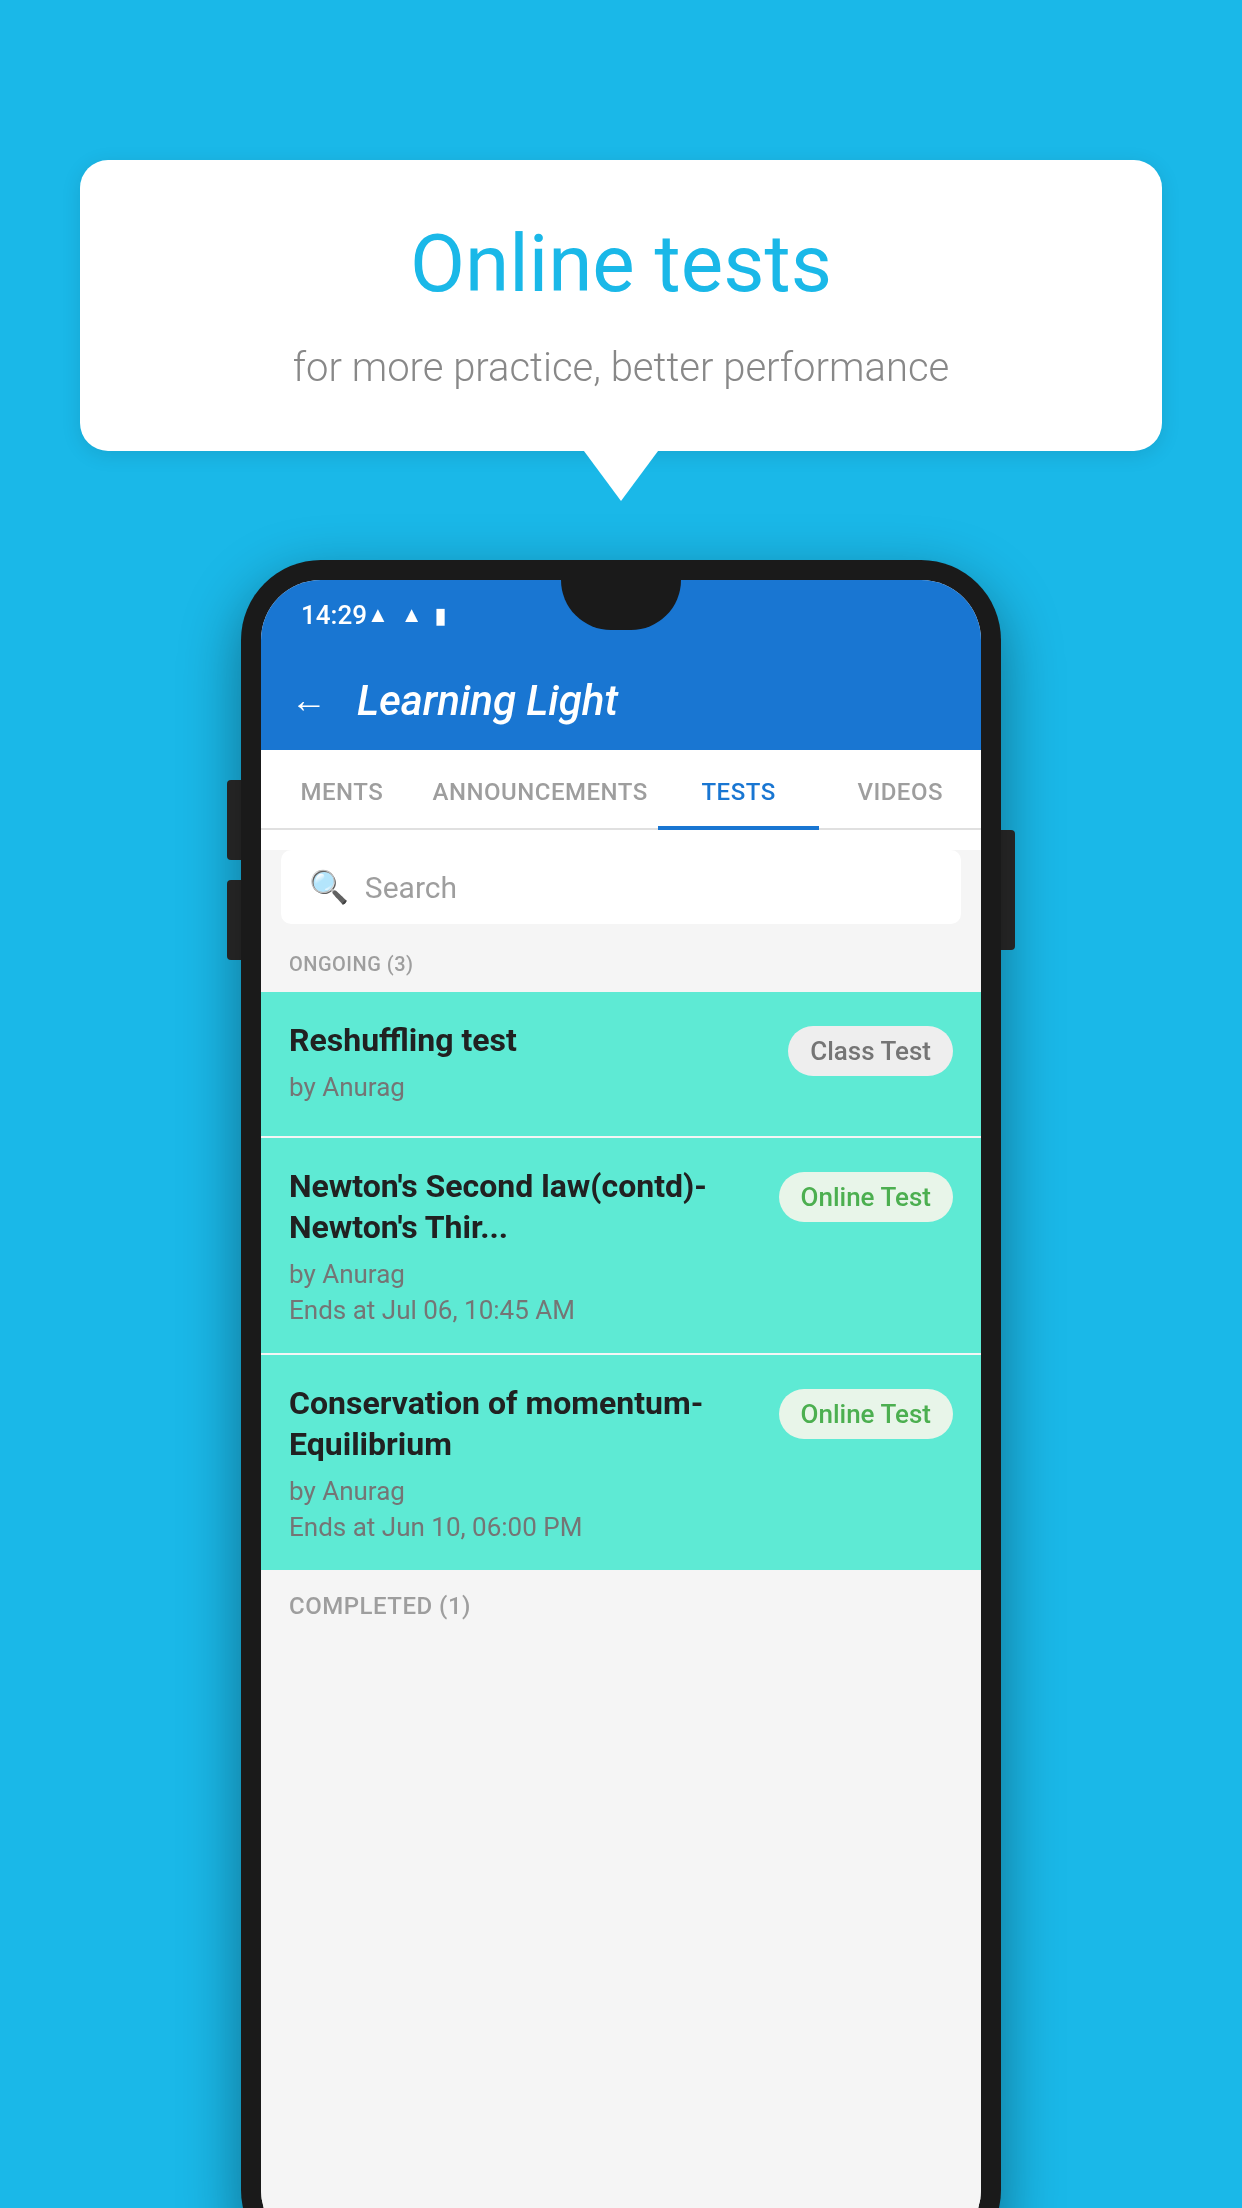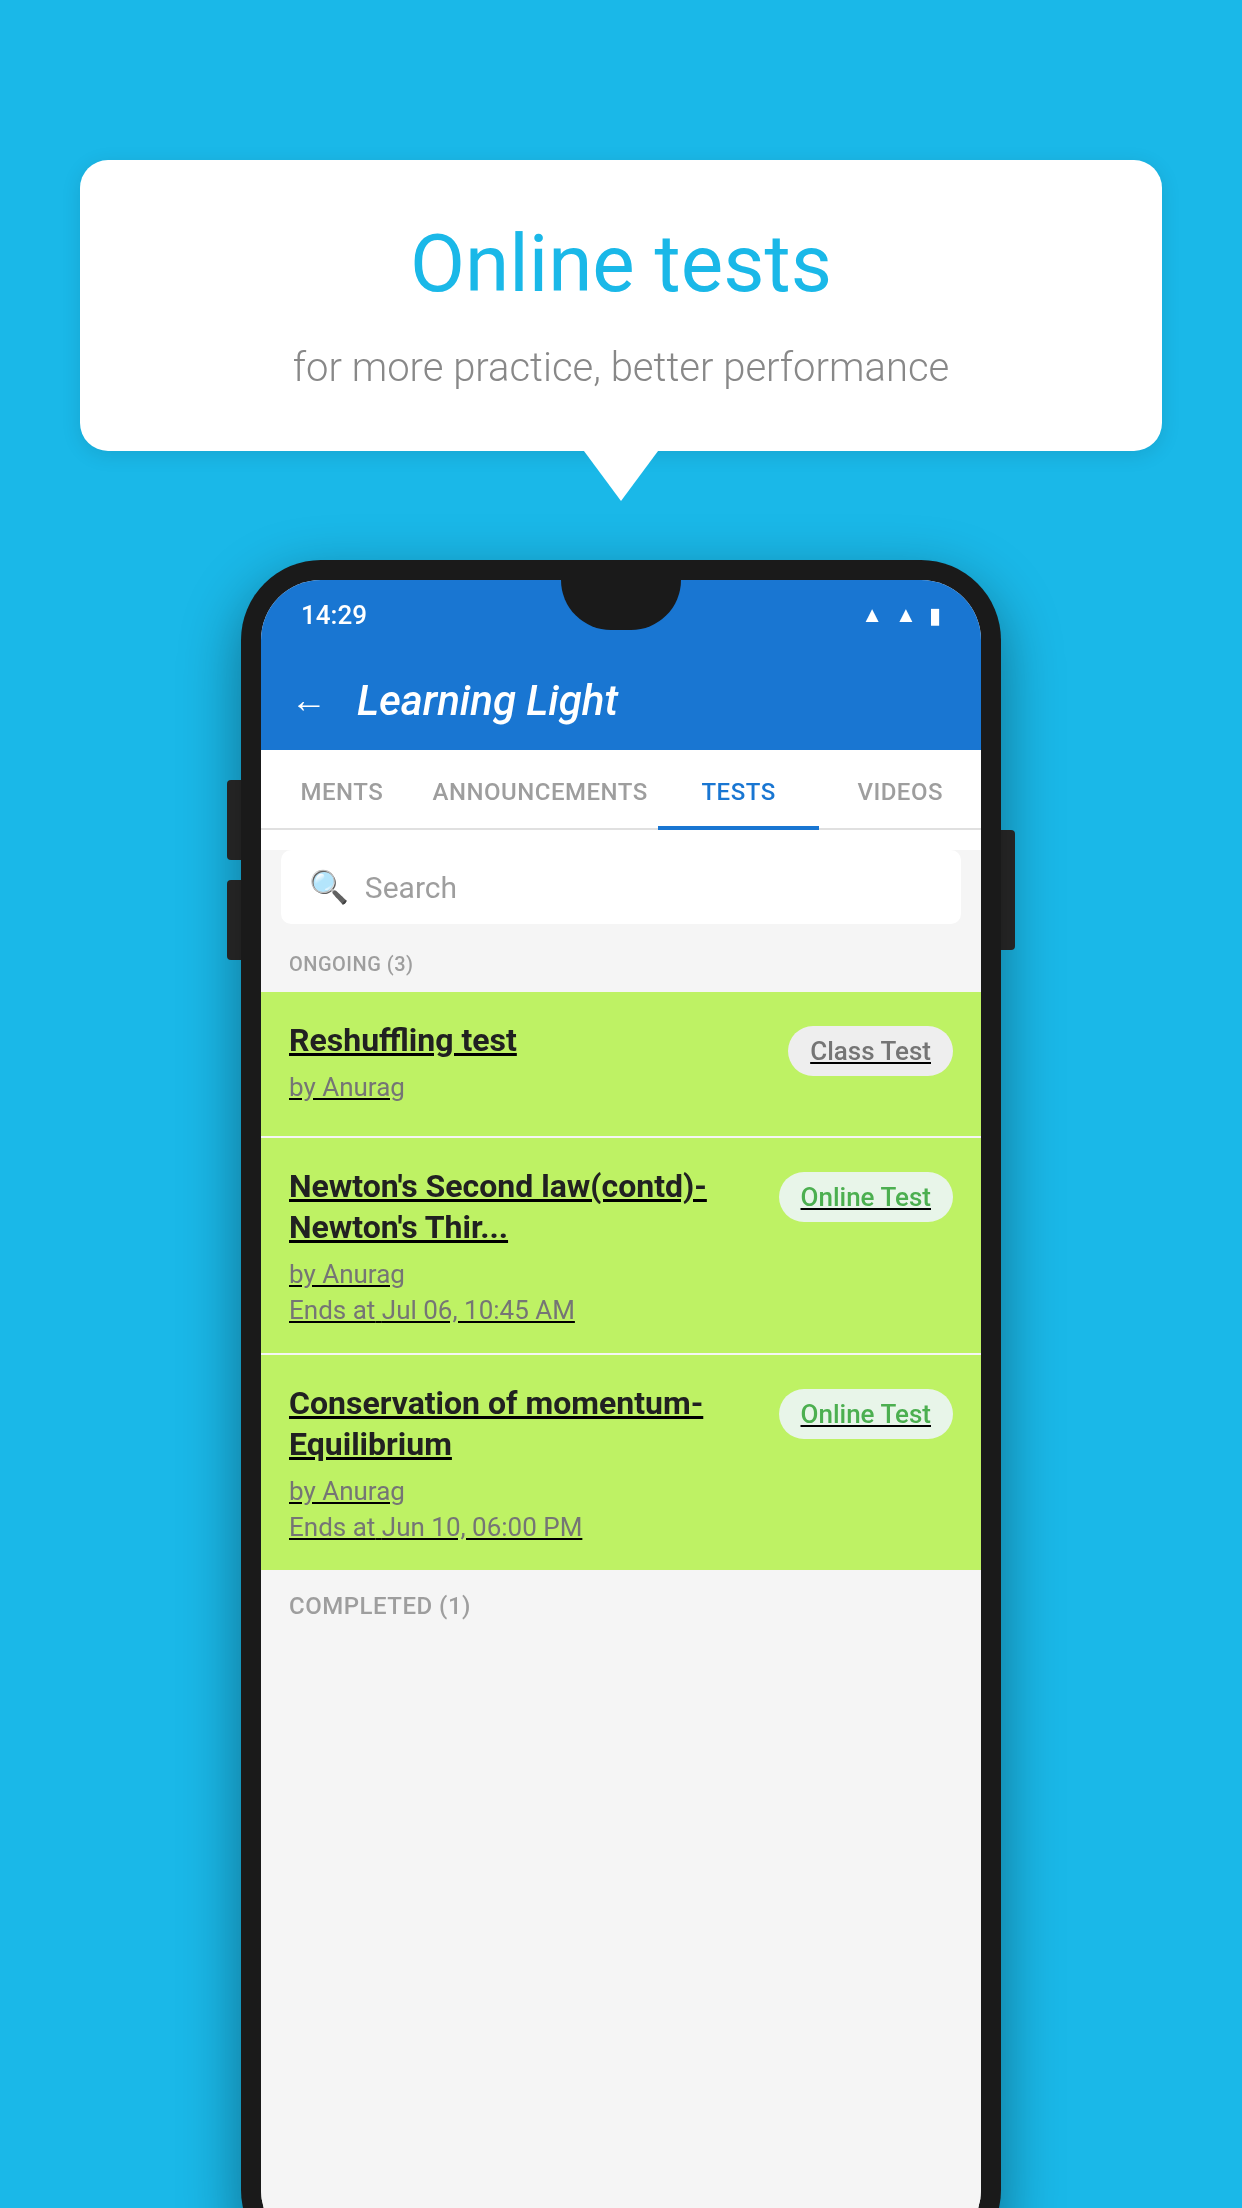--- a/index.html
+++ b/index.html
@@ -69,21 +69,20 @@
       overflow: hidden;
       position: relative;
     }
 
     
     .phone-status-bar {
       background: #1976d2;
       height: 70px;
       display: flex;
       align-items: center;
-      justify-content: space-between;
       padding: 0 40px;
       position: relative;
     }
     .phone-notch {
       position: absolute;
       top: 0;
       left: 50%;
       transform: translateX(-50%);
       width: 120px;
       height: 50px;
@@ -183,27 +182,26 @@
     .section-label {
       padding: 28px 28px 16px;
       font-size: 20px;
       color: #9e9e9e;
       font-weight: 500;
       letter-spacing: 0.5px;
     }
 
     
     .test-card {
-      background: #bef264;
+      background: #5eead4;
       margin: 0 0 2px 0;
       padding: 28px 28px;
       display: flex;
       align-items: flex-start;
       justify-content: flex-start;
-      text-decoration: underline;
     }
     .test-card-info {
       flex: 1;
       padding-right: 20px;
     }
     .test-name {
       font-size: 32px;
       font-weight: 700;
       color: #212121;
       margin-bottom: 10px;

